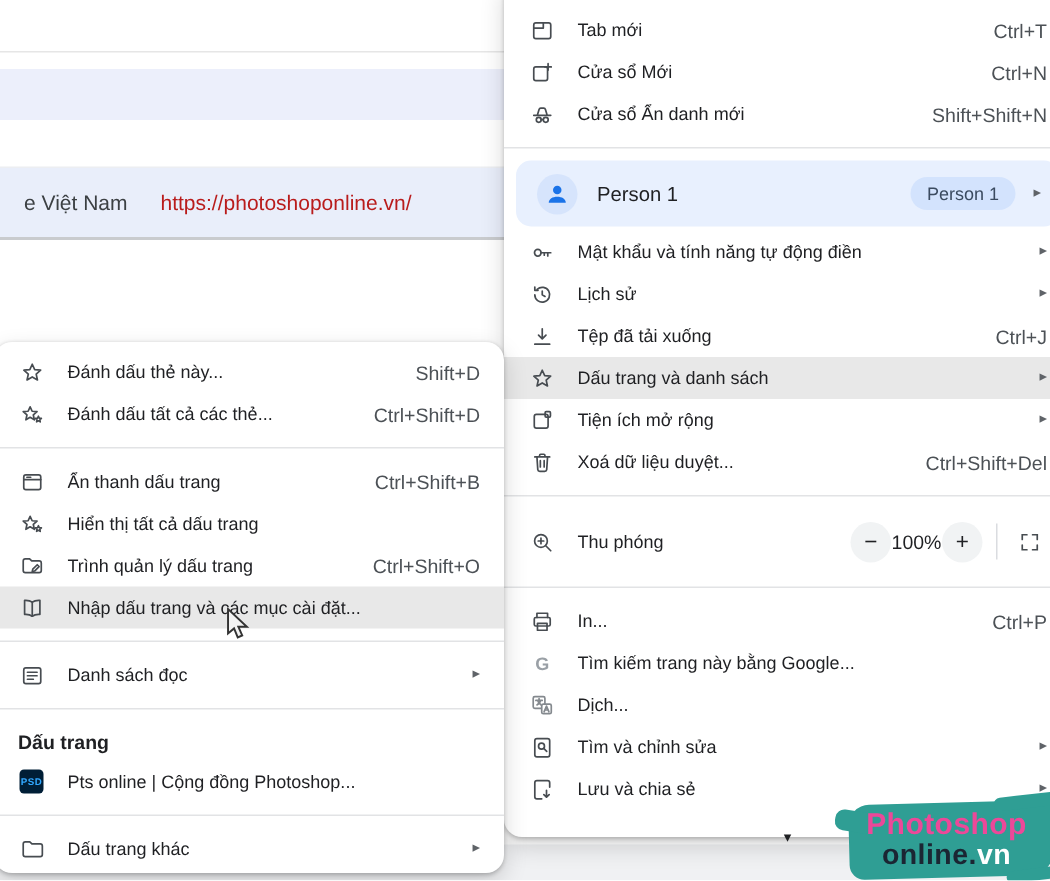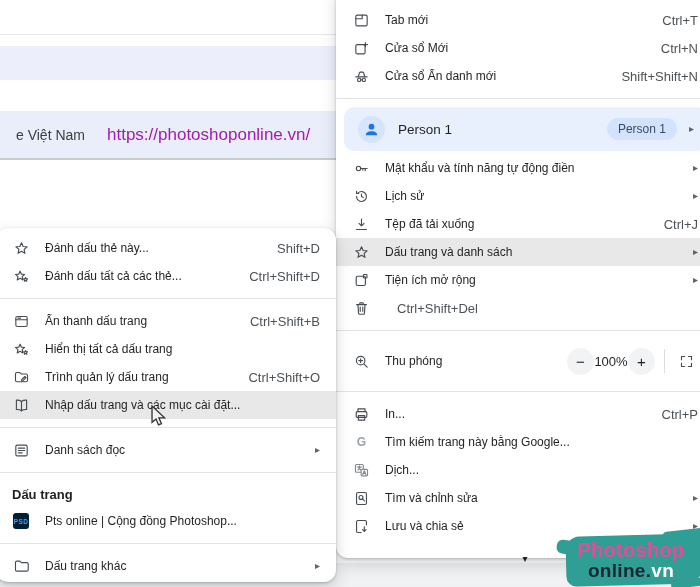--- a/index.html
+++ b/index.html
@@ -7,21 +7,21 @@
     font-family:"Liberation Sans", sans-serif; }
   .stage { position:relative; width:700px; height:587px; overflow:hidden; background:#fff; }
 
   
   .bg-line-top { position:absolute; left:0; top:34px; width:345px; height:1px; background:#e6e6e6; z-index:0; }
   .bg-omnibox { position:absolute; left:0; top:46px; width:345px; height:34px; background:#eceffb; z-index:0; }
   .bg-sugg-line-top { position:absolute; left:0; top:111px; width:345px; height:1px; background:#eceef2; z-index:0; }
   .bg-suggestion { position:absolute; left:0; top:112px; width:345px; height:46px; background:#e9eefa;
     display:flex; align-items:center; z-index:0; }
   .bg-suggestion .sg-text { font-size:14px; color:#3c4043; margin-left:16px; white-space:nowrap; }
-  .bg-suggestion .sg-url { font-size:17px; color:#a21caf; margin-left:22px; white-space:nowrap; }
+  .bg-suggestion .sg-url { font-size:14px; color:#b91c1c; margin-left:22px; white-space:nowrap; }
   .bg-sugg-line-bot { position:absolute; left:0; top:158px; width:345px; height:2px; background:#c9cbce; z-index:0; }
   .page-bottom { position:absolute; left:0; right:0; bottom:0; height:24px; background:#f0f1f3; z-index:0; }
 
   
   .panel { position:absolute; background:#fff; border-radius:12px;
     box-shadow:0 1px 3px rgba(0,0,0,.22), 0 6px 16px rgba(0,0,0,.16); }
   .mi { display:flex; align-items:center; height:28px; padding:0 16px; cursor:default; }
   .mi.hl { background:#e8e8e8; }
   .ic { width:18px; height:18px; margin-right:15px; flex:0 0 auto; display:flex; align-items:center; justify-content:center; }
   .ic svg { width:17px; height:17px; stroke:#474c51; fill:none; stroke-width:1.6; stroke-linecap:round; stroke-linejoin:round; }
@@ -197,20 +197,21 @@
       <span class="ar">▸</span>
     </div>
 
     <div class="mi">
       <span class="ic">
           <svg viewBox="0 0 24 24">
             <path d="M5 6.5h14M9.5 6.5V5c0-.6.4-1 1-1h3c.6 0 1 .4 1 1v1.5M7 6.5l.8 12c.1 1 .9 1.6 1.9 1.6h4.6c1 0 1.8-.6 1.9-1.6l.8-12"></path>
             <path d="M10.2 10v6M13.8 10v6"></path>
           </svg>
         </span>
+      <span class="lb">Xoá dữ liệu duyệt...</span>
       <span class="sc">Ctrl+Shift+Del</span>
     </div>
 
     <div class="sep"></div>
 
     <div class="zoom-row">
       <span class="ic">
           <svg viewBox="0 0 24 24">
             <circle cx="10.8" cy="10.8" r="6"></circle>
             <path d="M15.3 15.3 20 20M8.2 10.8h5.2M10.8 8.2v5.2"></path>

